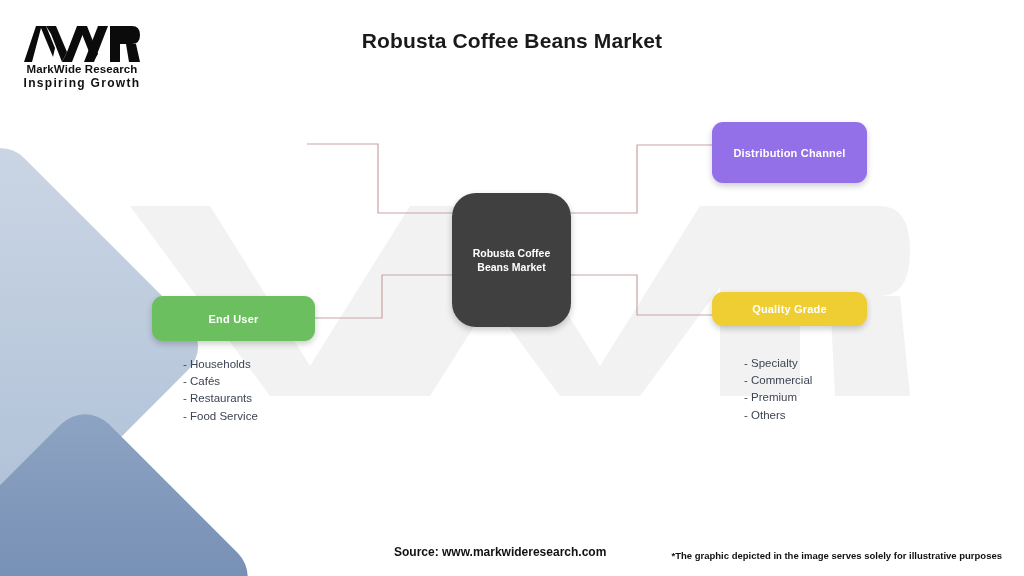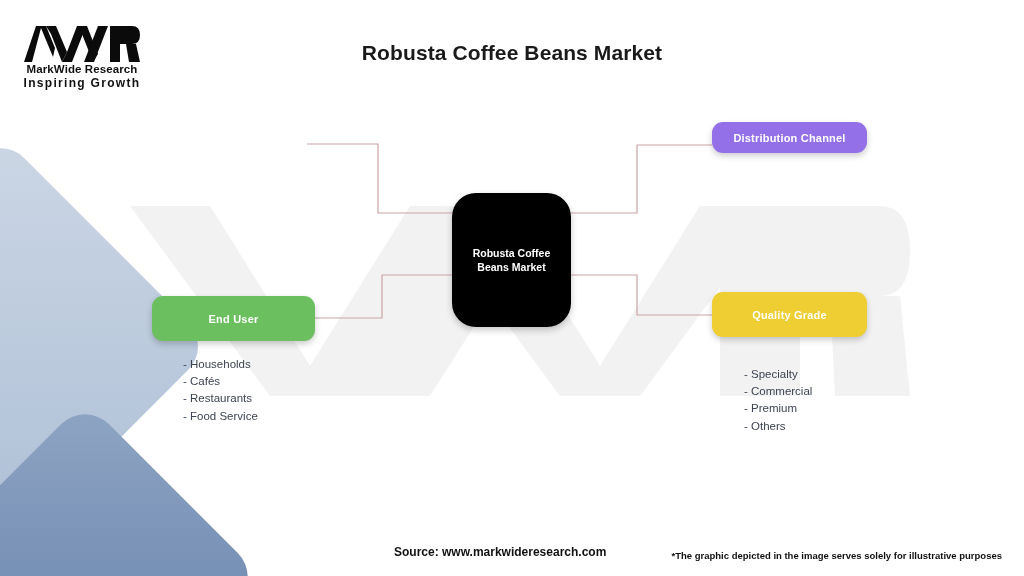--- a/index.html
+++ b/index.html
@@ -77,21 +77,21 @@
     color: #111111;
     letter-spacing: 1.3px;
     text-align: center;
     margin-top: 1px;
   }
 
   
   #title {
     position: absolute;
     left: 0;
-    top: 41px;
+    top: 29px;
     width: 1024px;
     text-align: center;
     font-size: 21px;
     font-weight: bold;
     color: #1a1a1a;
     letter-spacing: .1px;
   }
 
   
   #connectors {
@@ -103,21 +103,21 @@
     pointer-events: none;
   }
 
   
   #center-node {
     position: absolute;
     left: 452px;
     top: 193px;
     width: 119px;
     height: 134px;
-    background: #000000;
+    background: #404040;
     border-radius: 24px;
     display: flex;
     align-items: center;
     justify-content: center;
     box-shadow: 0 3px 7px rgba(0,0,0,.22);
   }
   #center-node .center-label {
     color: #ffffff;
     font-size: 10.5px;
     font-weight: bold;
@@ -157,25 +157,25 @@
   
   #branch-product-type  { left: 152px; top: 121px; }
   #branch-product-type  .branch-box { width: 155px; height: 45px; background: #e8595b; }
   #branch-product-type  .branch-items { margin-top: 15px; margin-left: 31px; }
 
   #branch-end-user      { left: 152px; top: 296px; }
   #branch-end-user      .branch-box { width: 163px; height: 45px; background: #6cbf5f; }
   #branch-end-user      .branch-items { margin-top: 15px; margin-left: 31px; }
 
   #branch-distribution  { left: 712px; top: 122px; }
-  #branch-distribution  .branch-box { width: 155px; height: 31px; background: #9370e8; }
+  #branch-distribution  .branch-box { width: 155px; height: 61px; background: #9370e8; }
   #branch-distribution  .branch-items { margin-top: 13px; margin-left: 32px; }
 
   #branch-quality-grade { left: 712px; top: 292px; }
-  #branch-quality-grade .branch-box { width: 155px; height: 45px; background: #efce33; }
+  #branch-quality-grade .branch-box { width: 155px; height: 34px; background: #efce33; }
   #branch-quality-grade .branch-items { margin-top: 29px; margin-left: 32px; }
 
   
   #source-text {
     position: absolute;
     left: 394px;
     top: 545px;
     font-size: 12px;
     font-weight: bold;
     color: #111111;

